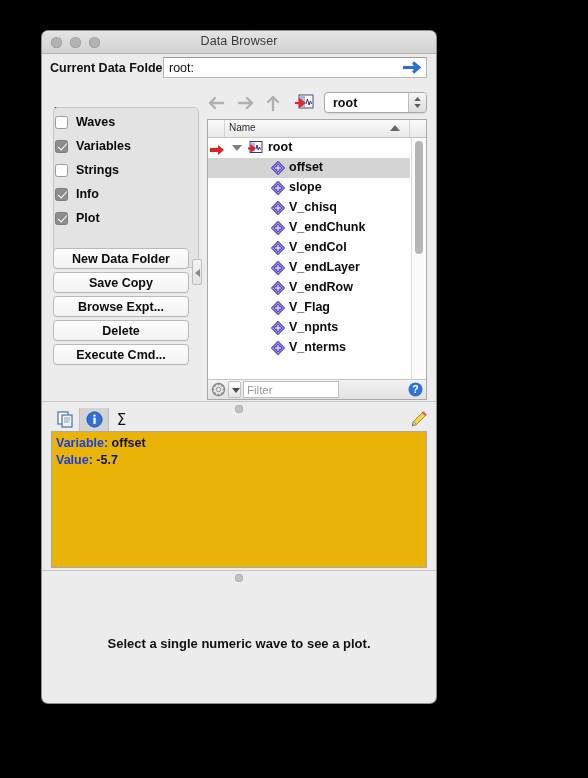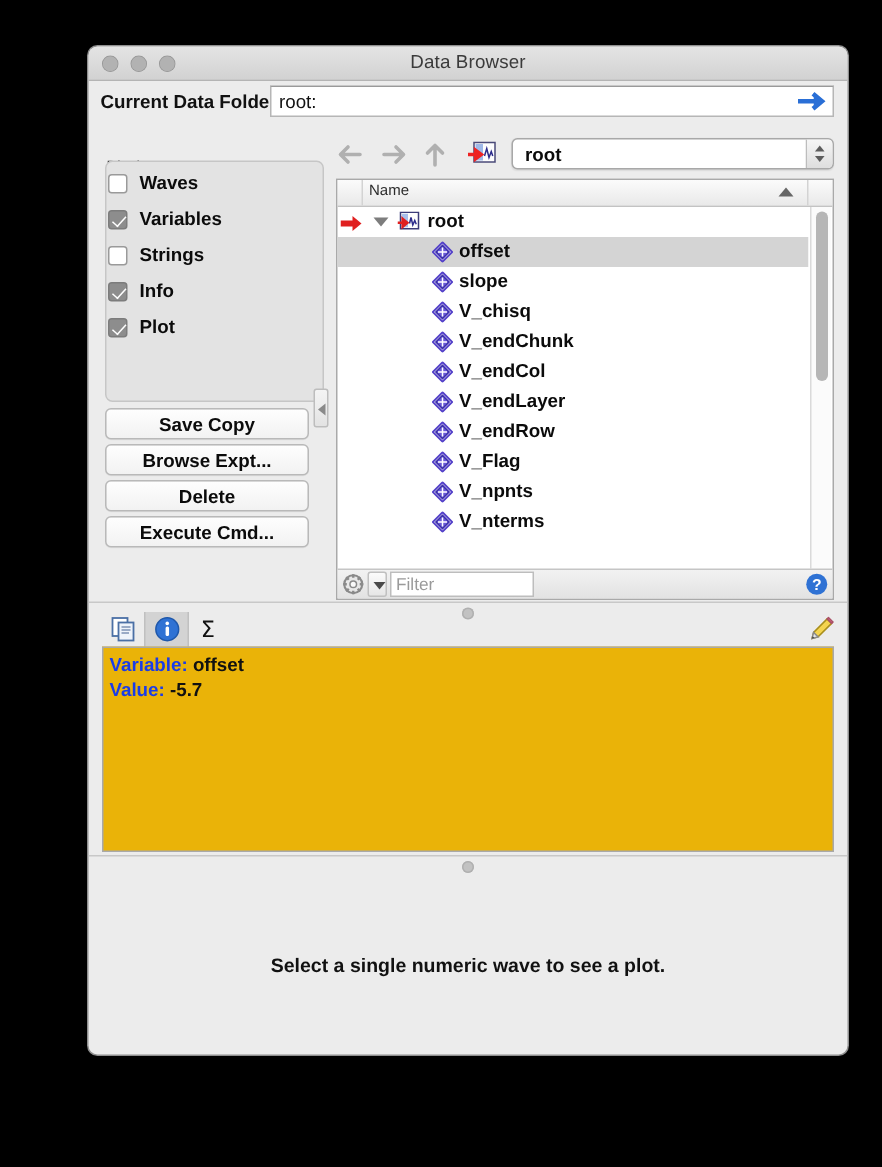--- a/index.html
+++ b/index.html
@@ -3,21 +3,21 @@
 <meta charset="utf-8">
 <style>
   html,body{margin:0;padding:0;}
   body{
     width:588px;height:778px;background:#000;overflow:hidden;
     font-family:"Liberation Sans", sans-serif;
     -webkit-font-smoothing:antialiased;
   }
   
   .window{
-    position:absolute;left:59px;top:31px;width:506px;height:672px;
+    position:absolute;left:42px;top:31px;width:394px;height:672px;
     background:#ececec;border-radius:6px;
     box-shadow:0 0 0 1px #8f8f8f;
     overflow:hidden;
   }
   .titlebar{
     height:22px;
     background:linear-gradient(to bottom,#e4e4e4,#d2d2d2);
     border-bottom:1px solid #b4b4b4;
     position:relative;
   }
@@ -44,21 +44,21 @@
   .cdf-go{position:absolute;right:3px;top:1px;width:22px;height:17px;}
   
   .display-title{
     position:absolute;left:12px;top:63px;font-size:10px;color:#2b2b2b;margin-top:12px;
   }
   .display-box{
     position:absolute;left:11px;top:76px;width:146px;height:161px;
     background:#e3e3e3;border:1px solid #c6c6c6;border-radius:5px;
     box-sizing:border-box;
   }
-  .chk-row{position:absolute;left:13px;display:flex;align-items:flex-end;gap:8px;}
+  .chk-row{position:absolute;left:13px;display:flex;align-items:center;gap:8px;}
   .chk{
     width:13px;height:13px;border-radius:2.5px;box-sizing:border-box;
     border:1px solid #9a9a9a;background:#fff;position:relative;flex:none;
   }
   .chk.on{background:#8d8d8d;border-color:#7c7c7c;}
   .chk.on:after{
     content:"";position:absolute;left:3.5px;top:.5px;width:4px;height:8px;
     border:solid #fff;border-width:0 1.8px 1.8px 0;transform:rotate(42deg);
   }
   .chk-label{font-size:12.5px;color:#0b0b0b;font-weight:600;}
@@ -217,20 +217,21 @@
   </div>
   <div class="chk-row" style="top:156px">
     <span class="chk on"></span>
     <span class="chk-label">Info</span>
   </div>
   <div class="chk-row" style="top:180px">
     <span class="chk on"></span>
     <span class="chk-label">Plot</span>
   </div>
 
+  <div class="btn" style="top:217px">New Data Folder</div>
   <div class="btn" style="top:241px">Save Copy</div>
   <div class="btn" style="top:265px">Browse Expt...</div>
   <div class="btn" style="top:289px">Delete</div>
   <div class="btn" style="top:313px">Execute Cmd...</div>
 
   <div class="vsplit"></div>
 
   <div class="navbar">
     <div class="nav-arrow" style="left:0">
       <svg width="20" height="20" viewBox="0 0 20 20">

